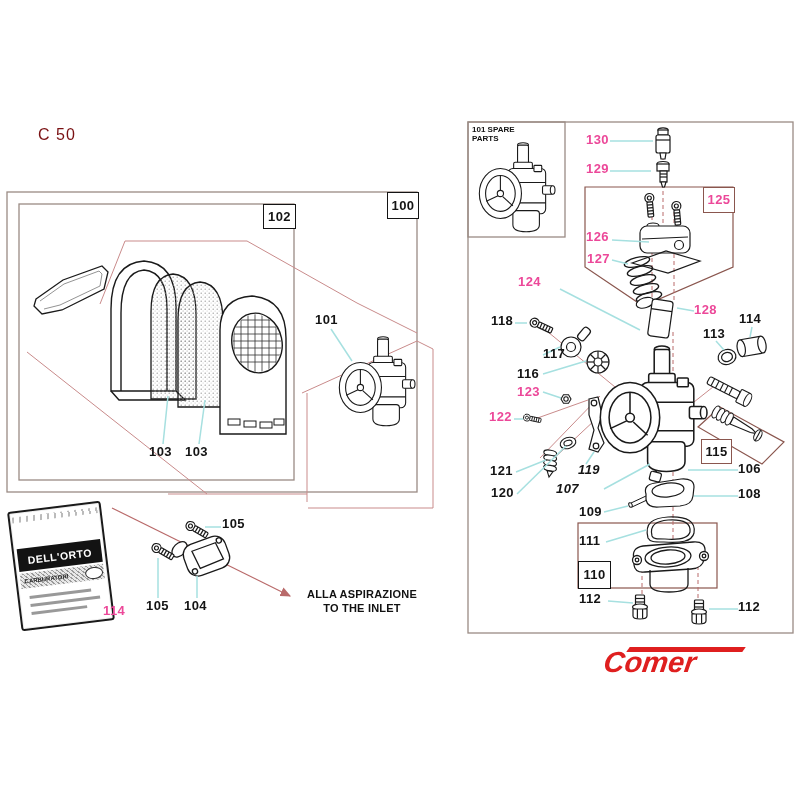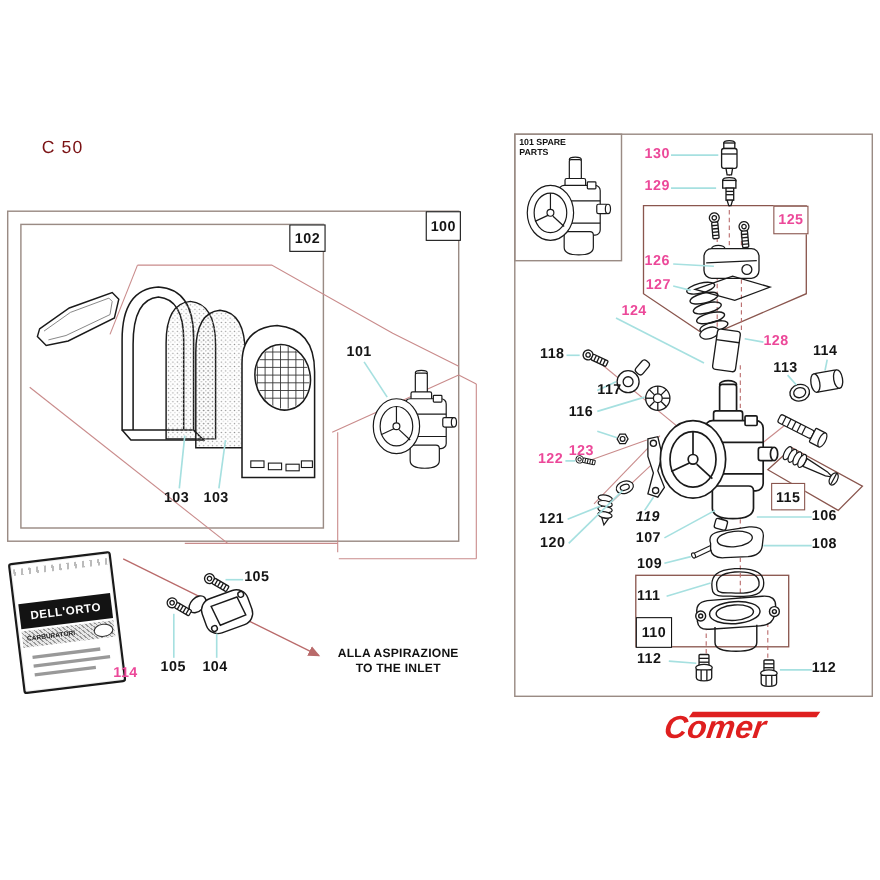--- a/index.html
+++ b/index.html
@@ -383,34 +383,34 @@
 <div class="note" style="left:300px;top:602px;">TO THE INLET</div>
 
 <div class="spare-hdr" style="left:472px;top:125px;">101 SPARE</div>
 <div class="spare-hdr" style="left:472px;top:134px;">PARTS</div>
 
 <div class="lbl gray" style="left:586px;top:133px;">130</div>
 <div class="lbl gray" style="left:586px;top:162px;">129</div>
 <div class="lbl gray boxed boxed-red" style="left:703px;top:187px;width:30px;height:24px;">125</div>
 <div class="lbl gray" style="left:586px;top:230px;">126</div>
 <div class="lbl gray" style="left:587px;top:252px;">127</div>
-<div class="lbl gray" style="left:565px;top:275px;text-align:center;">124</div>
+<div class="lbl gray" style="left:518px;top:275px;text-align:center;">124</div>
 <div class="lbl gray" style="left:694px;top:303px;">128</div>
 <div class="lbl" style="left:491px;top:314px;">118</div>
 <div class="lbl" style="left:507px;top:347px;margin-left:36px;">117</div>
 <div class="lbl" style="left:517px;top:367px;">116</div>
-<div class="lbl gray" style="left:517px;top:385px;margin-top:18px;">123</div>
+<div class="lbl gray" style="left:517px;top:385px;">123</div>
 <div class="lbl gray" style="left:489px;top:410px;">122</div>
 <div class="lbl" style="left:703px;top:327px;">113</div>
 <div class="lbl" style="left:739px;top:312px;">114</div>
 <div class="lbl boxed boxed-red" style="left:701px;top:439px;width:29px;height:23px;">115</div>
 <div class="lbl" style="left:490px;top:464px;">121</div>
 <div class="lbl" style="left:578px;top:463px;font-style:italic;">119</div>
 <div class="lbl" style="left:491px;top:486px;">120</div>
-<div class="lbl" style="left:578px;top:482px;">107</div>
+<div class="lbl" style="left:556px;top:482px;font-style:italic;">107</div>
 <div class="lbl" style="left:738px;top:462px;">106</div>
 <div class="lbl" style="left:579px;top:505px;">109</div>
 <div class="lbl" style="left:738px;top:487px;">108</div>
 <div class="lbl" style="left:579px;top:534px;">111</div>
 <div class="lbl boxed" style="left:578px;top:561px;width:31px;height:26px;">110</div>
 <div class="lbl" style="left:579px;top:592px;">112</div>
 <div class="lbl" style="left:738px;top:600px;">112</div>
 
 <div class="pack">
   <div class="crimp"></div>

